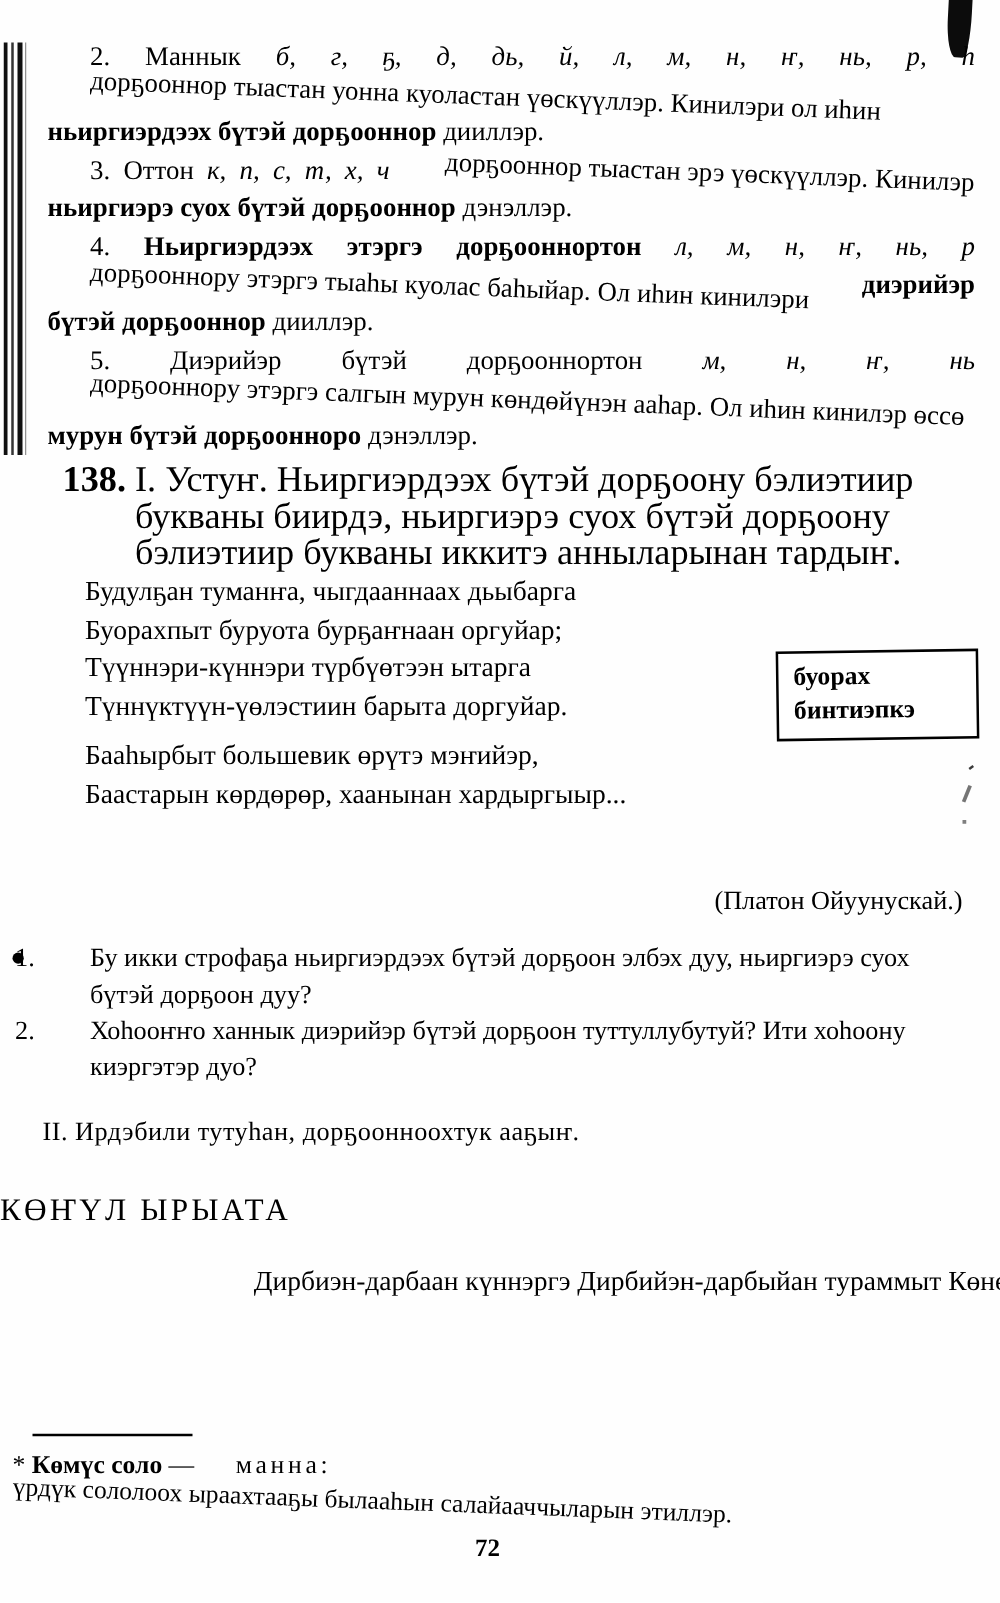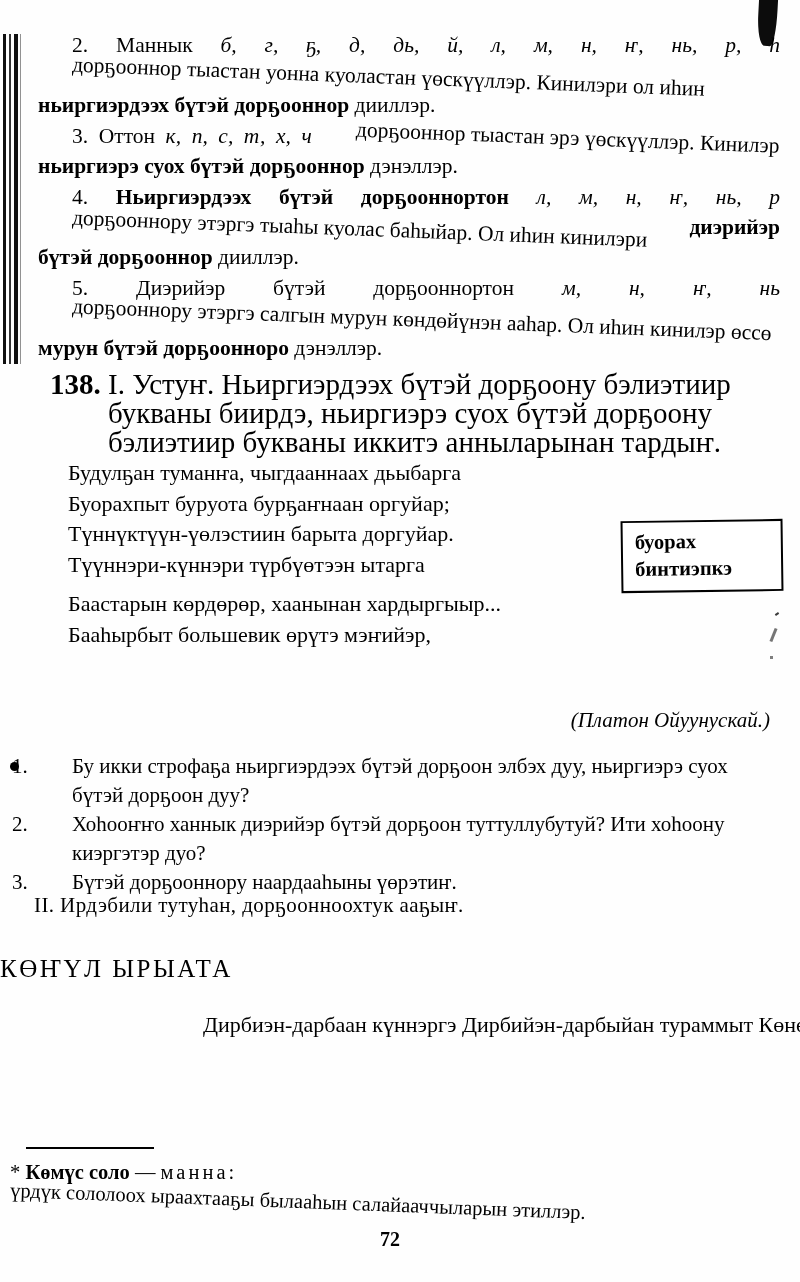--- a/index.html
+++ b/index.html
@@ -116,21 +116,20 @@
   }
   #verse1 { left: 68px; top: 458px; }
   #verse2 { left: 68px; top: 589px; }
 
   #attribution {
     position: absolute;
     left: 0;
     top: 708px;
     width: 770px;
     text-align: right;
-    font-style: italic;
     font-size: 21px;
   }
 
   .callout {
     position: absolute;
     left: 621px;
     top: 520px;
     width: 136px;
     padding: 6px 10px 8px 12px;
     border: 2px solid #000;
@@ -206,21 +205,21 @@
     background: #000;
   }
   #footnote {
     position: absolute;
     left: 10px;
     top: 1158px;
     width: 770px;
     font-size: 20.5px;
     line-height: 28px;
   }
-  #footnote .sp { letter-spacing: 3px; }
+  #footnote .sp { letter-spacing: 3px; margin-left: 28px; }
 
   #page-number {
     position: absolute;
     left: 0;
     top: 1228px;
     width: 780px;
     text-align: center;
     font-size: 20px;
     font-weight: bold;
   }
@@ -259,21 +258,21 @@
       <span>3.</span>
       <span>Оттон</span>
       <i>к, п, с, т, х, ч</i>
       <span class="d1">дорҕооннор тыастан эрэ үөскүүллэр. Кинилэр</span>
       <b>ньиргиэрэ суох бүтэй дорҕооннор</b>
       <span>дэнэллэр.</span>
     </p>
 
     <p>
       <span>4.</span>
-      <b>Ньиргиэрдээх бүтэй дорҕооннортон</b>
+      <b>Ньиргиэрдээх этэргэ дорҕооннортон</b>
       <i>л, м, н, ҥ, нь, р</i>
       <span class="d1">дорҕооннору этэргэ тыаһы куолас баһыйар. Ол иһин кинилэри</span>
       <b>диэрийэр бүтэй дорҕооннор</b>
       <span>дииллэр.</span>
     </p>
 
     <p>
       <span>5.</span>
       <span>Диэрийэр бүтэй дорҕооннортон</span>
       <i>м, н, ҥ, нь</i>
@@ -288,48 +287,45 @@
       <span class="num">138.</span>
       <span>I.</span>
       <span>Устуҥ.</span>
       <span>Ньиргиэрдээх бүтэй дорҕоону бэлиэтиир букваны биирдэ, ньиргиэрэ суох бүтэй дорҕоону бэлиэтиир букваны иккитэ анныларынан тардыҥ.</span>
     </span>
   </div>
 
   <div class="verse curl" id="verse1">
     <span class="ln">Будулҕан туманҥа, чыгдааннаах дьыбарга</span>
     <span class="ln">Буорахпыт буруота бурҕаҥнаан оргуйар;</span>
+    <span class="ln">Түүннэри-күннэри түрбүөтээн ытарга</span>
     <span class="ln">Түннүктүүн-үөлэстиин барыта доргуйар.</span>
-    <span class="ln">Түүннэри-күннэри түрбүөтээн ытарга</span>
   </div>
 
   <div class="callout">
     <div>буорах</div>
     <div>бинтиэпкэ</div>
   </div>
 
   <div class="verse curl" id="verse2">
+    <span class="ln">Бааһырбыт большевик өрүтэ мэҥийэр,</span>
     <span class="ln">Баастарын көрдөрөр, хаанынан хардыргыыр...</span>
-    <span class="ln">Бааһырбыт большевик өрүтэ мэҥийэр,</span>
   </div>
 
   <div id="attribution">(Платон Ойуунускай.)</div>
 
   <div class="bullet-dot"></div>
   <div id="questions">
     <ol>
       <li>
         <span class="qn">1.</span><span>Бу икки строфаҕа ньиргиэрдээх бүтэй дорҕоон элбэх дуу, ньиргиэрэ суох бүтэй дорҕоон дуу?</span>
       </li>
       <li>
         <span class="qn">2.</span><span>Хоһооҥҥо ханнык диэрийэр бүтэй дорҕоон туттуллубутуй? Ити хоһоону киэргэтэр дуо?</span>
       </li>
-      <li>
-        <span class="qn">3.</span><span>Бүтэй дорҕооннору наардааһыны үөрэтиҥ.</span>
-      </li>
     </ol>
   </div>
 
   <div id="part2">
     <span>II.</span>
     <span>Ирдэбили тутуһан, дорҕоонноохтук ааҕыҥ.</span>
   </div>
 
   <div id="song-title">КӨҤҮЛ ЫРЫАТА</div>
   <div id="verse3">

